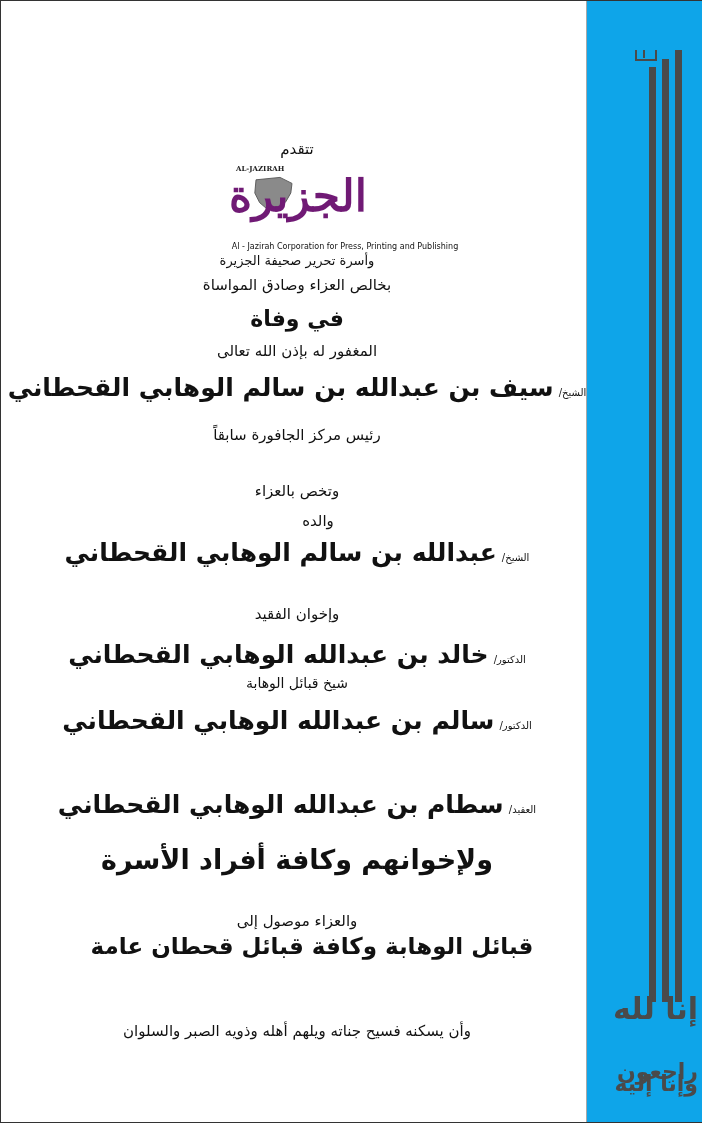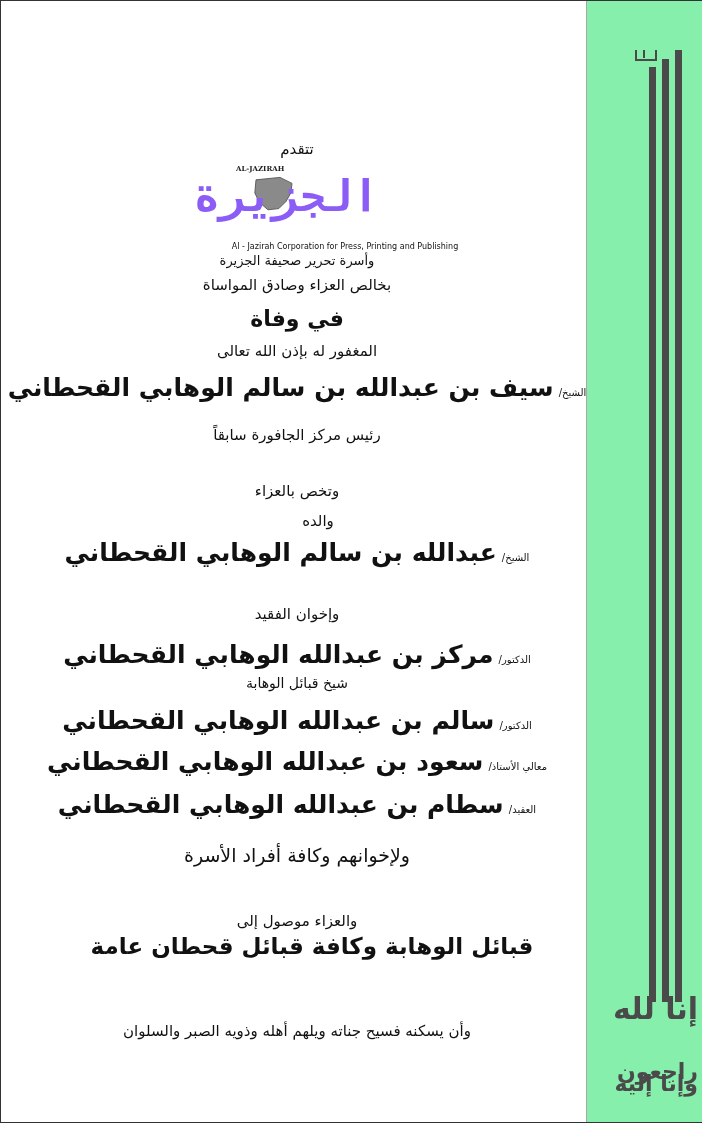--- a/index.html
+++ b/index.html
@@ -8,26 +8,26 @@
   .frame { position: absolute; left: 0; top: 0; width: 700px; height: 1121px;
            border: 1px solid #333; }
   .content { position: absolute; left: 4px; top: 0; width: 586px; height: 1123px; direction: rtl; margin-top: 30px; }
   .line { position: absolute; left: 0; width: 586px; text-align: center; white-space: nowrap; direction: rtl; }
   .sm { font-size: 15px; font-weight: normal; }
   .xs { font-size: 11px; }
   .big { font-size: 25px; font-weight: bold; letter-spacing: 0px; }
   .prefix { font-size: 10px; font-weight: normal; }
   .logo { position: absolute; left: 222px; top: 132px; width: 150px; height: 70px; }
   .logo-en { position: absolute; left: 232px; top: 134px; font-size: 7px; font-family: "DejaVu Serif", serif; font-weight: bold; color: #222; direction: ltr; }
-  .logo-ar { position: absolute; left: 225px; top: 140px; width: 150px; text-align: left; font-size: 44px; font-weight: bold; color: #8b5cf6; direction: rtl; font-family: Liberation Mono, monospace; }
+  .logo-ar { position: absolute; left: 225px; top: 140px; width: 150px; text-align: left; font-size: 44px; font-weight: bold; color: #701a75; direction: rtl; font-family: Liberation Serif, serif; }
   .corp-en { font-size: 8px; direction: ltr; }
 
   
   .panel { position: absolute; left: 586px; top: 1px; width: 115px; height: 1121px;
-           background: #86efac; border-left: 1px solid #a8a8a8; }
+           background: #0ea5e9; border-left: 1px solid #a8a8a8; }
   .bar { position: absolute; background: #4a4a4a; width: 7px; }
   .hamza { position: absolute; left: 48px; top: 49px; width: 18px; height: 9px;
            border: 2px solid #4a4a4a; border-top: none; }
   .hamza-mid { position: absolute; left: 56px; top: 49px; width: 2px; height: 8px; background: #4a4a4a; }
   .panel-text { position: absolute; right: 4px; color: #4a4a4a; font-weight: bold; direction: rtl; text-align: right; white-space: nowrap; }
 </style>
 </head>
 <body>
 
 <div class="frame"></div>
@@ -59,38 +59,34 @@
   <div class="line sm" style="top:482px;padding-left:21px;">والده</div>
   <div class="line" style="top:508px;">
     <span class="prefix">الشيخ/</span>
     <span class="big">عبدالله بن سالم الوهابي القحطاني</span>
   </div>
 
   <div class="line sm" style="top:575px;">وإخوان الفقيد</div>
 
   <div class="line" style="top:610px;">
     <span class="prefix">الدكتور/</span>
-    <span class="big">مركز بن عبدالله الوهابي القحطاني</span>
+    <span class="big">خالد بن عبدالله الوهابي القحطاني</span>
   </div>
   <div class="line" style="top:645px; font-size:14px;">شيخ قبائل الوهابة</div>
 
   <div class="line" style="top:676px;">
     <span class="prefix">الدكتور/</span>
     <span class="big">سالم بن عبدالله الوهابي القحطاني</span>
   </div>
-  <div class="line" style="top:717px;">
-    <span class="prefix">معالي الأستاذ/</span>
-    <span class="big">سعود بن عبدالله الوهابي القحطاني</span>
-  </div>
   <div class="line" style="top:760px;">
     <span class="prefix">العقيد/</span>
     <span class="big">سطام بن عبدالله الوهابي القحطاني</span>
   </div>
 
-  <div class="line" style="top:814px; font-size:19px; font-weight:normal;">ولإخوانهم وكافة أفراد الأسرة</div>
+  <div class="line" style="top:814px; font-size:27px; font-weight:bold;">ولإخوانهم وكافة أفراد الأسرة</div>
 
   <div class="line sm" style="top:882px;">والعزاء موصول إلى</div>
   <div class="line" style="top:903px; font-size:23px; font-weight:bold;padding-left:15px;">قبائل الوهابة وكافة قبائل قحطان عامة</div>
 
   <div class="line" style="top:992px; font-size:15px;">وأن يسكنه فسيح جناته ويلهم أهله وذويه الصبر والسلوان</div>
 </div>
 
 <div class="panel">
   <div class="hamza"></div>
   <div class="hamza-mid"></div>

